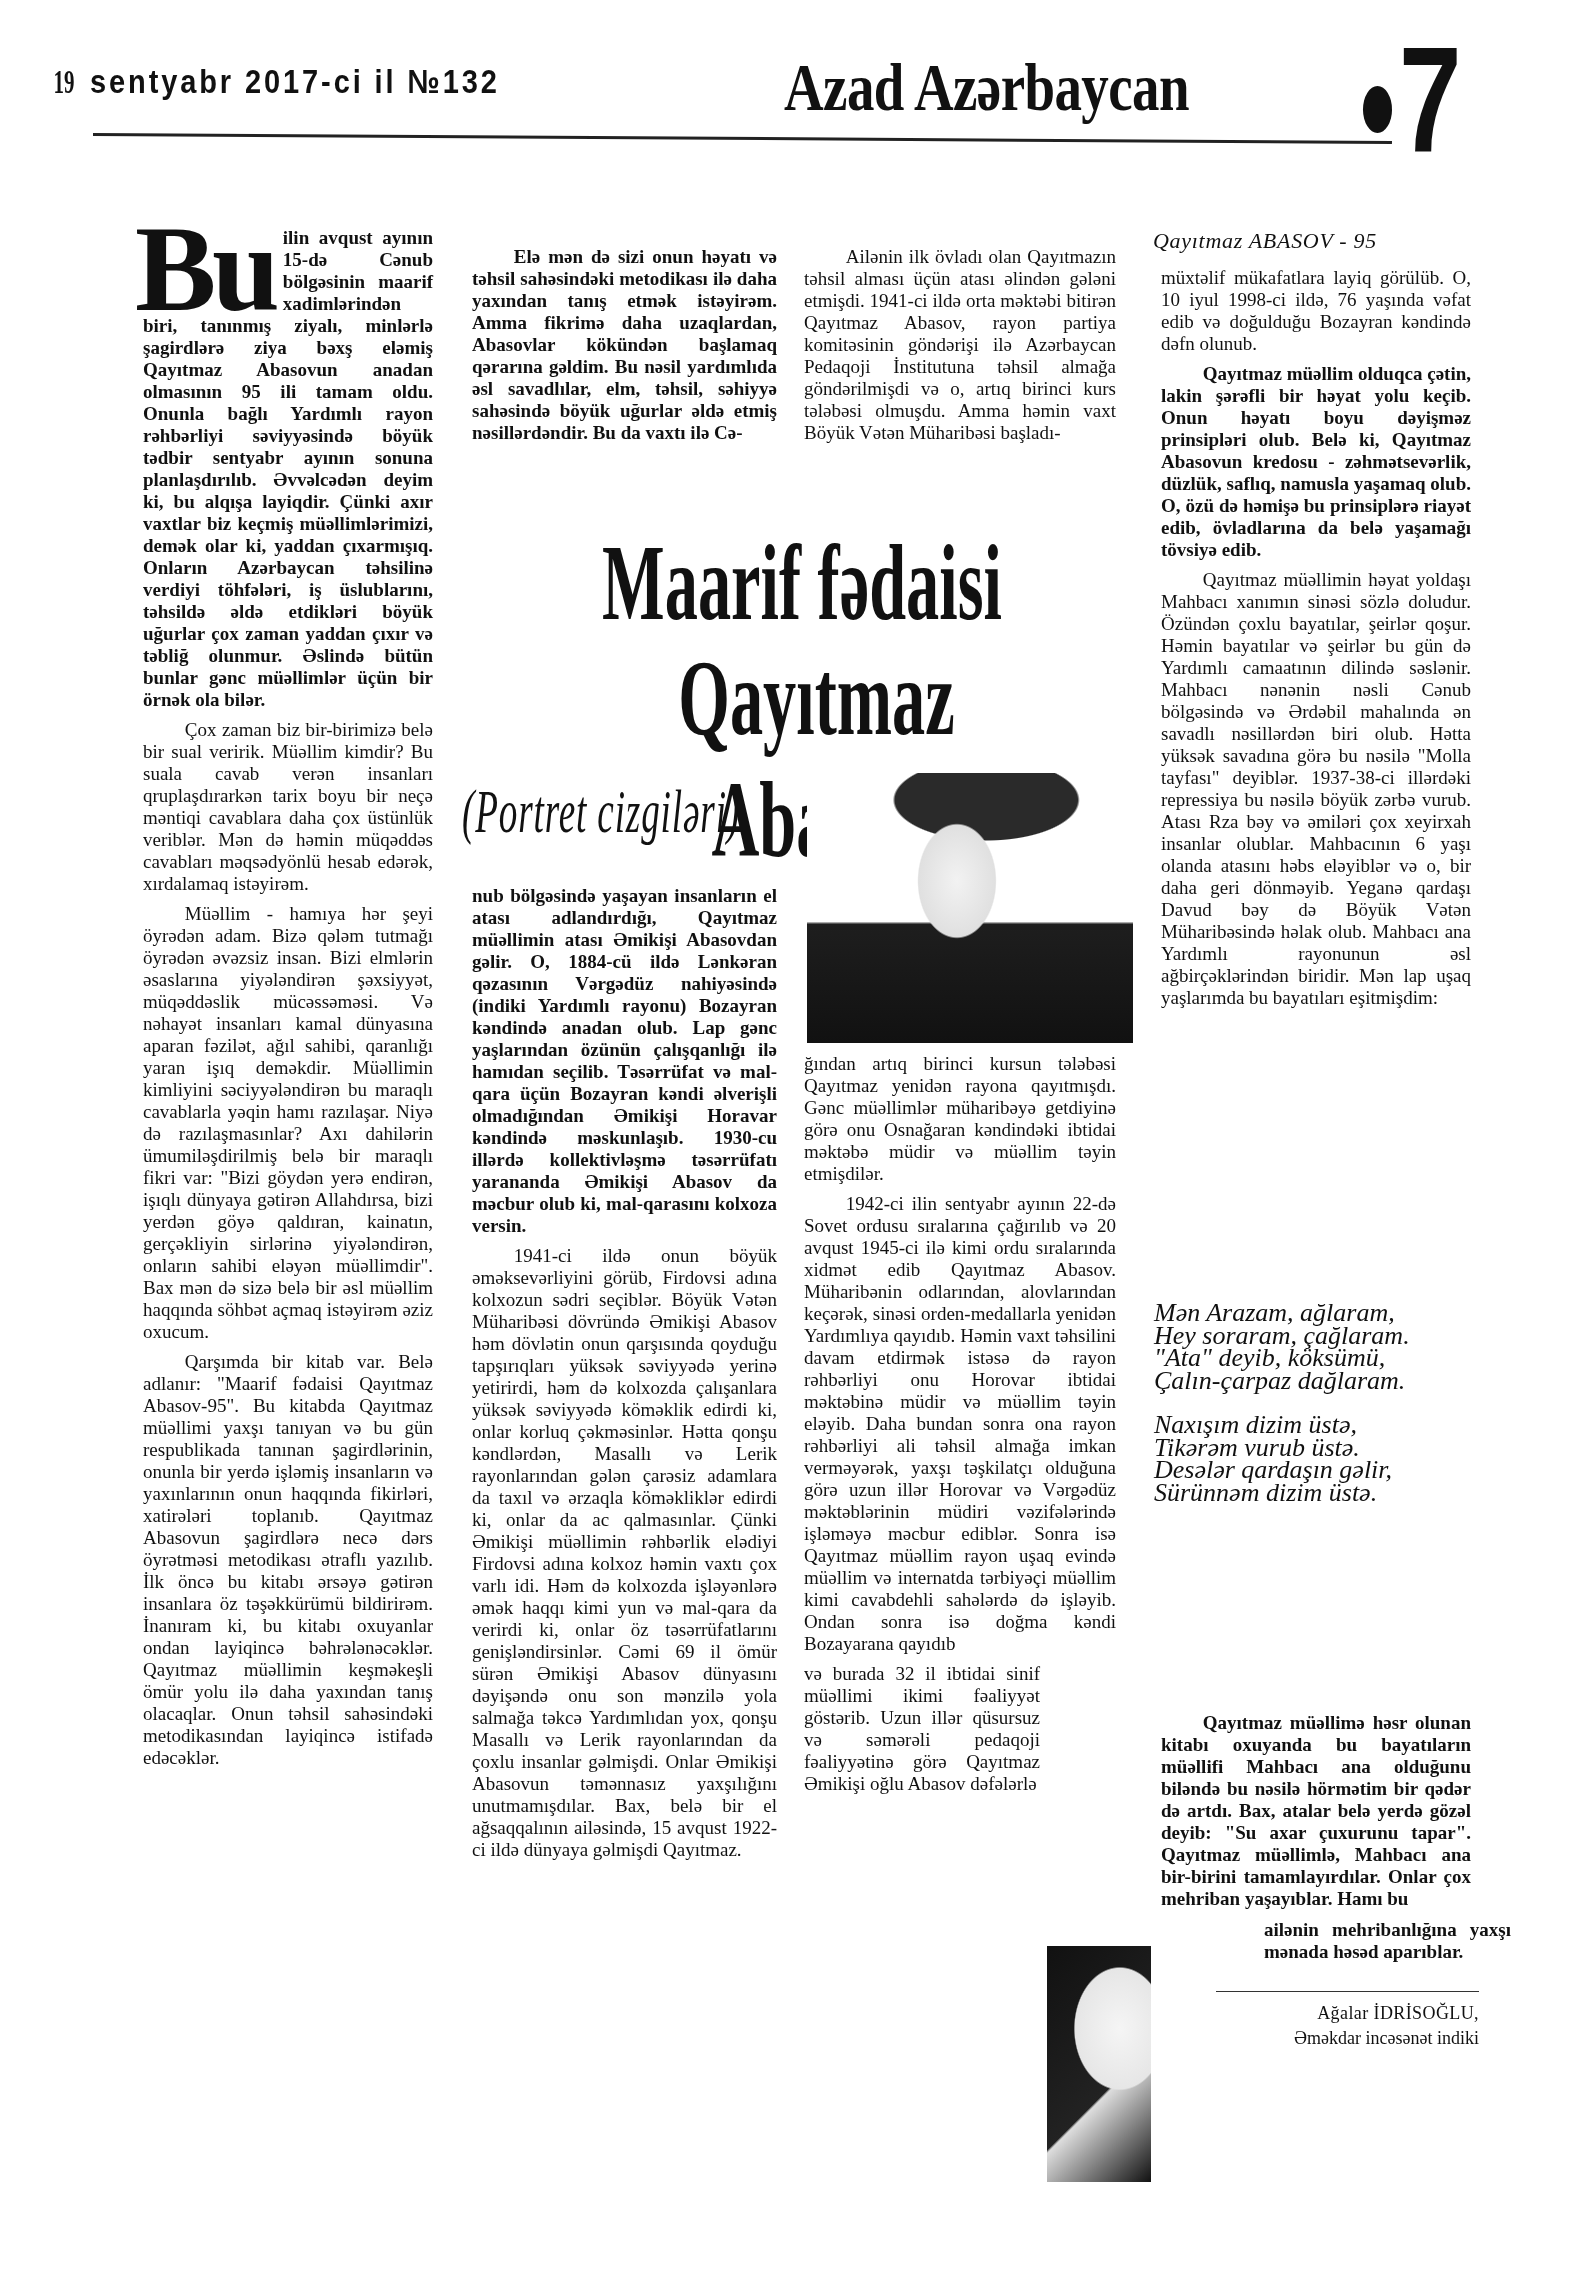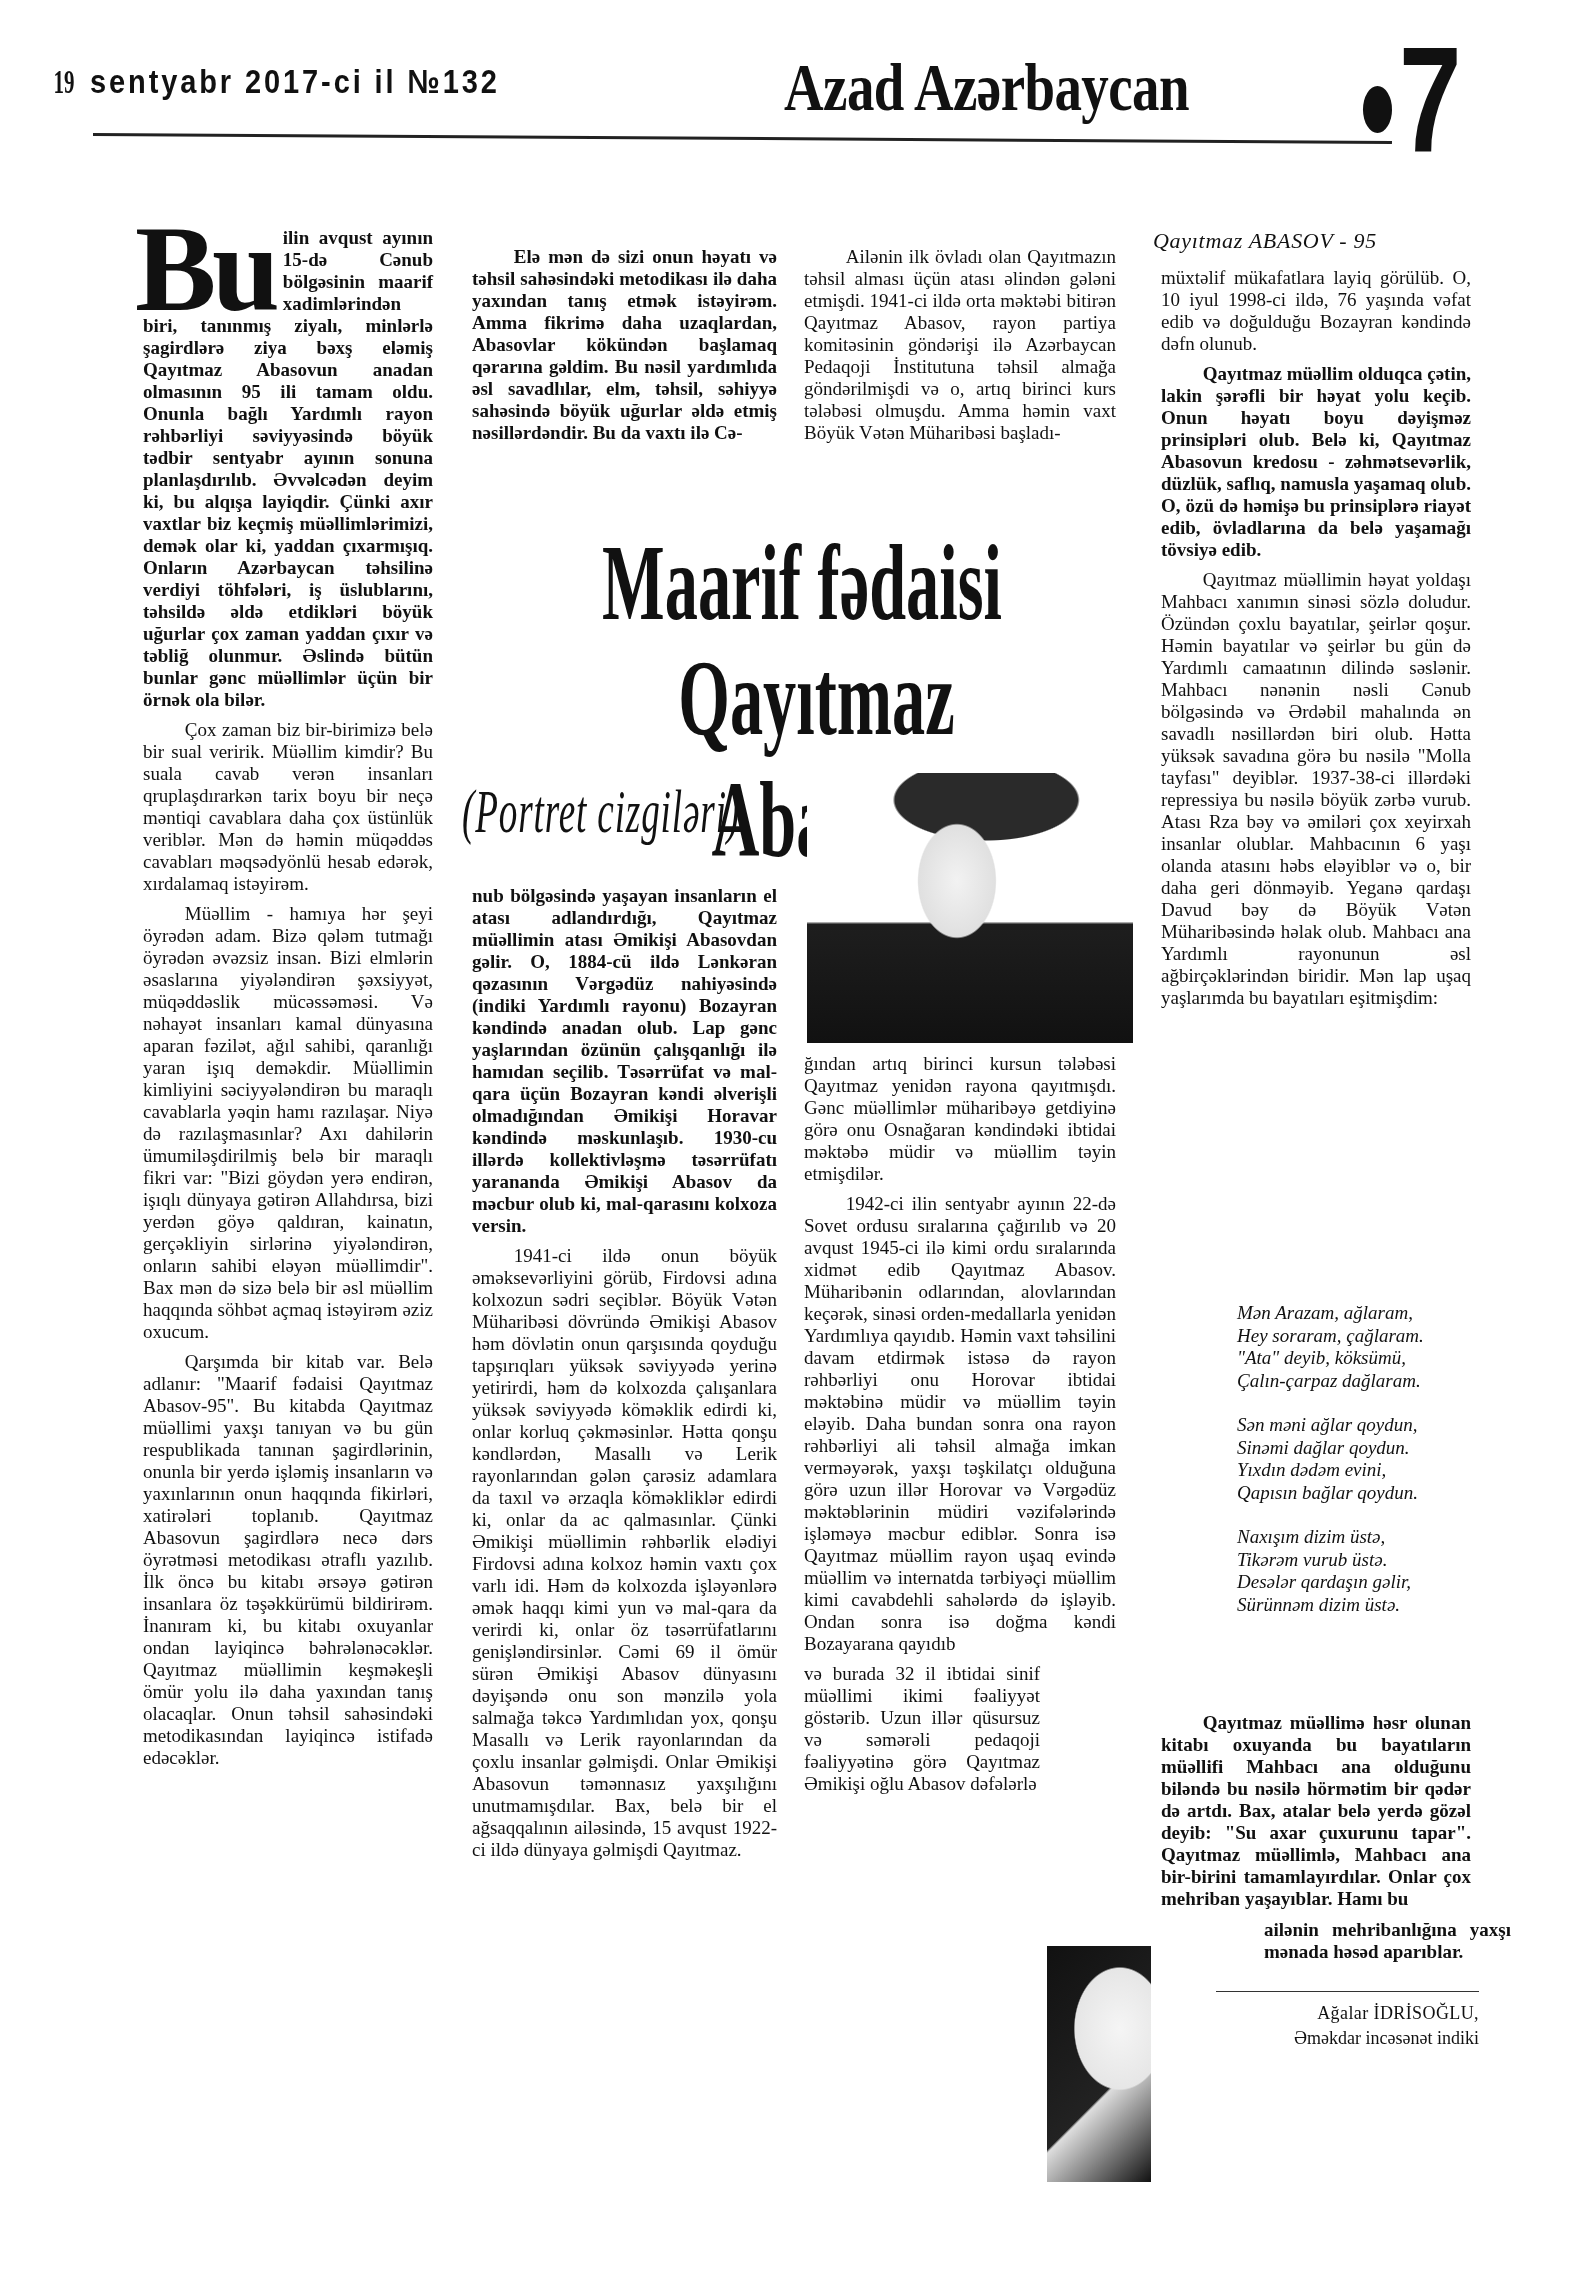--- a/index.html
+++ b/index.html
@@ -32,21 +32,21 @@
   
   .photo{background:#1a1a1a;overflow:hidden;}
   .photo-main{left:807px;top:773px;width:326px;height:270px;background:
      radial-gradient(ellipse 64px 93px at 46% 40%, #f2f2f2 0%, #e0e0e0 60%, transparent 62%),
      radial-gradient(ellipse 114px 50px at 55% 10%, #2a2a2a 0%, #2a2a2a 80%, transparent 82%),
      linear-gradient(#ffffff 0%, #ffffff 55%, #1e1e1e 56%, #111 100%);}
   .photo-small{left:1047px;top:1946px;width:104px;height:236px;background:
      radial-gradient(ellipse 64px 86px at 70% 35%, #f5f5f5 0%, #e6e6e6 70%, transparent 72%),
      linear-gradient(135deg,#111 0%,#222 60%,#ddd 61%,#111 100%);}
   .title95{left:1153px;top:228px;font-size:22px;font-style:italic;letter-spacing:0.7px;white-space:nowrap;}
-  .poem{left:1237px;top:1302px;font-size:19px;line-height:22.5px;font-style:italic;}
+  .poem{left:1154px;top:1302px;font-size:26px;line-height:22.5px;font-style:italic;}
   .poem .st{margin-bottom:22px;}
   .col4b{left:1153px;top:1704px;width:326px;}
   .col4c{left:1256px;top:1911px;width:263px;}
   .sig-rule{left:1216px;top:1991px;width:263px;height:1.4px;background:#333;}
   .sig{left:1216px;top:2001px;width:263px;text-align:right;font-size:18px;line-height:25px;}
   .sig .name{letter-spacing:0.4px;}
 </style>
 </head>
 <body>
 
@@ -101,26 +101,20 @@
 </div>
 
 <div class="abs poem">
   <div class="st">
     <div>Mən Arazam, ağlaram,</div>
     <div>Hey soraram, çağlaram.</div>
     <div>"Ata" deyib, köksümü,</div>
     <div>Çalın-çarpaz dağlaram.</div>
   </div>
   <div class="st">
-    <div>Sən məni ağlar qoydun,</div>
-    <div>Sinəmi dağlar qoydun.</div>
-    <div>Yıxdın dədəm evini,</div>
-    <div>Qapısın bağlar qoydun.</div>
-  </div>
-  <div class="st">
     <div>Naxışım dizim üstə,</div>
     <div>Tikərəm vurub üstə.</div>
     <div>Desələr qardaşın gəlir,</div>
     <div>Sürünnəm dizim üstə.</div>
   </div>
 </div>
 
 <div class="abs col col4b bold">
   <p>Qayıtmaz müəllimə həsr olunan kitabı oxuyanda bu bayatıların müəllifi Mahbacı ana olduğunu biləndə bu nəsilə hörmətim bir qədər də artdı. Bax, atalar belə yerdə gözəl deyib: "Su axar çuxurunu tapar". Qayıtmaz müəllimlə, Mahbacı ana bir-birini tamamlayırdılar. Onlar çox mehriban yaşayıblar. Hamı bu</p>
 </div>

